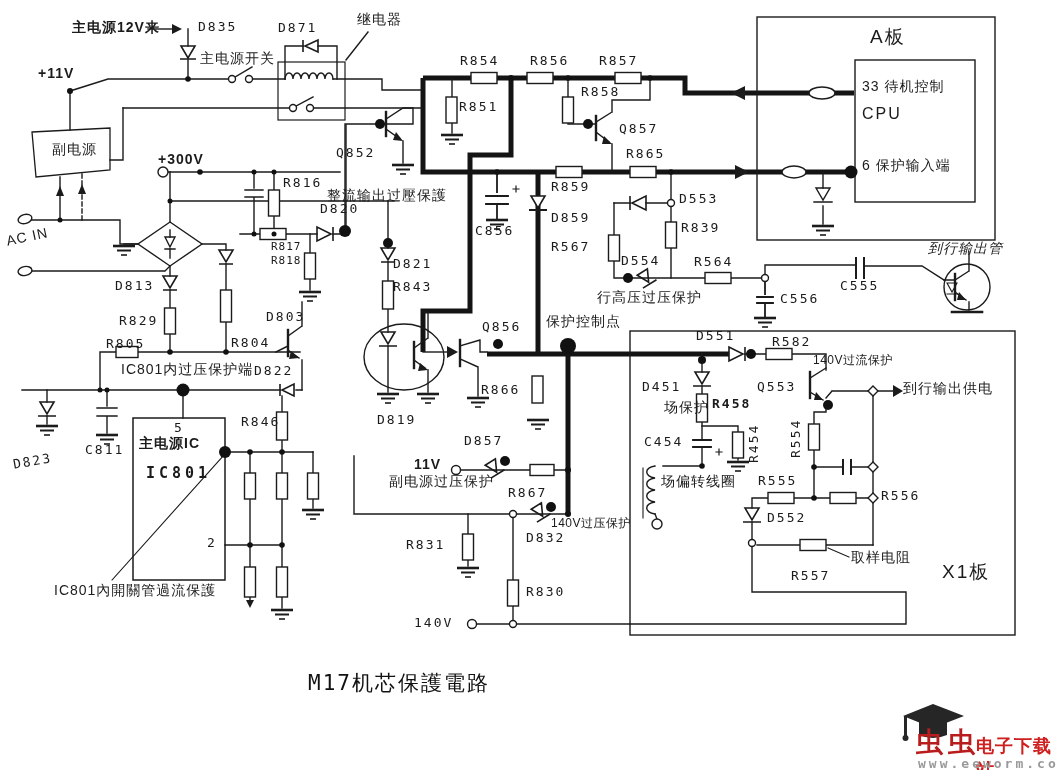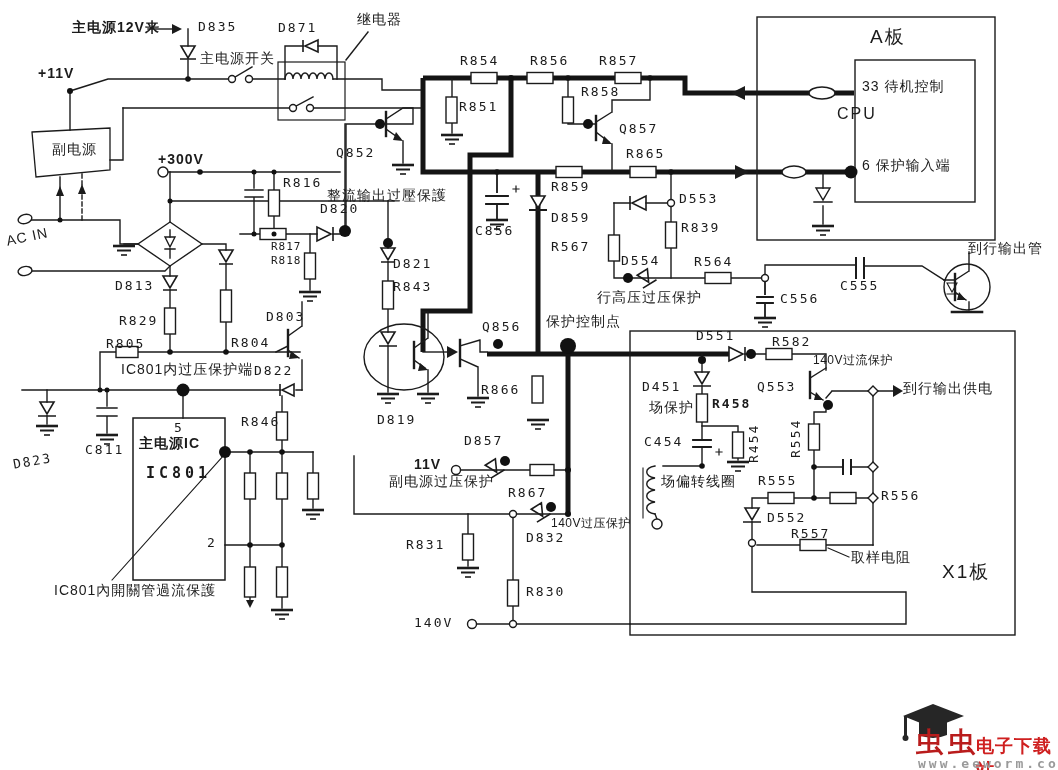--- a/index.html
+++ b/index.html
@@ -411,38 +411,39 @@
       <span class="lbl" style="left: 526px; top: 531px;">D832</span>
       <span class="lbl" style="left: 406px; top: 538px;">R831</span>
       <span class="lbl" style="left: 526px; top: 585px;">R830</span>
       <span class="lbl" style="left: 414px; top: 616px;">140V</span>
       <span class="lbl" style="left: 696px; top: 329px;">D551</span>
       <span class="lbl" style="left: 772px; top: 335px;">R582</span>
       <span class="lbl zh-sm" style="left: 813px; top: 354px;">140V过流保护</span>
       <span class="lbl" style="left: 757px; top: 380px;">Q553</span>
       <span class="lbl zh" style="left: 903px; top: 381px;">到行输出供电</span>
       <span class="lbl" style="left: 642px; top: 380px;">D451</span>
-      <span class="lbl zh" style="left: 649px; top: 400px;">场保护</span>
+      <span class="lbl zh" style="left: 664px; top: 400px;">场保护</span>
       <span class="lbl bold" style="left: 712px; top: 397px;">R458</span>
       <span class="lbl" style="left: 644px; top: 435px;">C454</span>
       <span class="lbl" style="left: 747px; top: 463px; transform: rotate(-90deg);">R454</span>
       <span class="lbl" style="left: 789px; top: 458px; transform: rotate(-90deg);">R554</span>
       <span class="lbl zh" style="left: 661px; top: 474px;">场偏转线圈</span>
       <span class="lbl" style="left: 758px; top: 474px;">R555</span>
       <span class="lbl" style="left: 881px; top: 489px;">R556</span>
       <span class="lbl" style="left: 767px; top: 511px;">D552</span>
-      <span class="lbl" style="left: 791px; top: 527px;">R557</span>
+      <span class="lbl" style="left: 791px; top: 569px;">R557</span>
       <span class="lbl zh" style="left: 851px; top: 550px;">取样电阻</span>
       <span class="lbl zh-lg" style="left: 942px; top: 562px;">X1板</span>
       <span class="lbl zh-lg" style="left: 870px; top: 27px;">A板</span>
       <span class="lbl zh" style="left: 862px; top: 79px;">33 待机控制</span>
-      <span class="lbl cpu" style="left: 837px; top: 106px;">CPU</span>
+      <span class="lbl cpu" style="left: 862px; top: 106px;">CPU</span>
       <span class="lbl zh" style="left: 862px; top: 158px;">6 保护输入端</span>
-      <span class="lbl zh" style="left: 968px; top: 241px;">到行输出管</span>
+      <span class="lbl zh" style="left: 928px; top: 241px; font-style: italic;">到行输出管</span>
       <span class="lbl" style="left: 840px; top: 279px;">C555</span>
       <span class="lbl" style="left: 780px; top: 292px;">C556</span>
     </div>
+  <div id="title" class="lbl">M17机芯保護電路</div>
   <div id="logo">
     <span class="cn">虫虫</span>
     <span class="desc">电子下载站</span>
     <span class="url">www.eeworm.com</span>
   </div>
 </div>
 
 </body></html>

